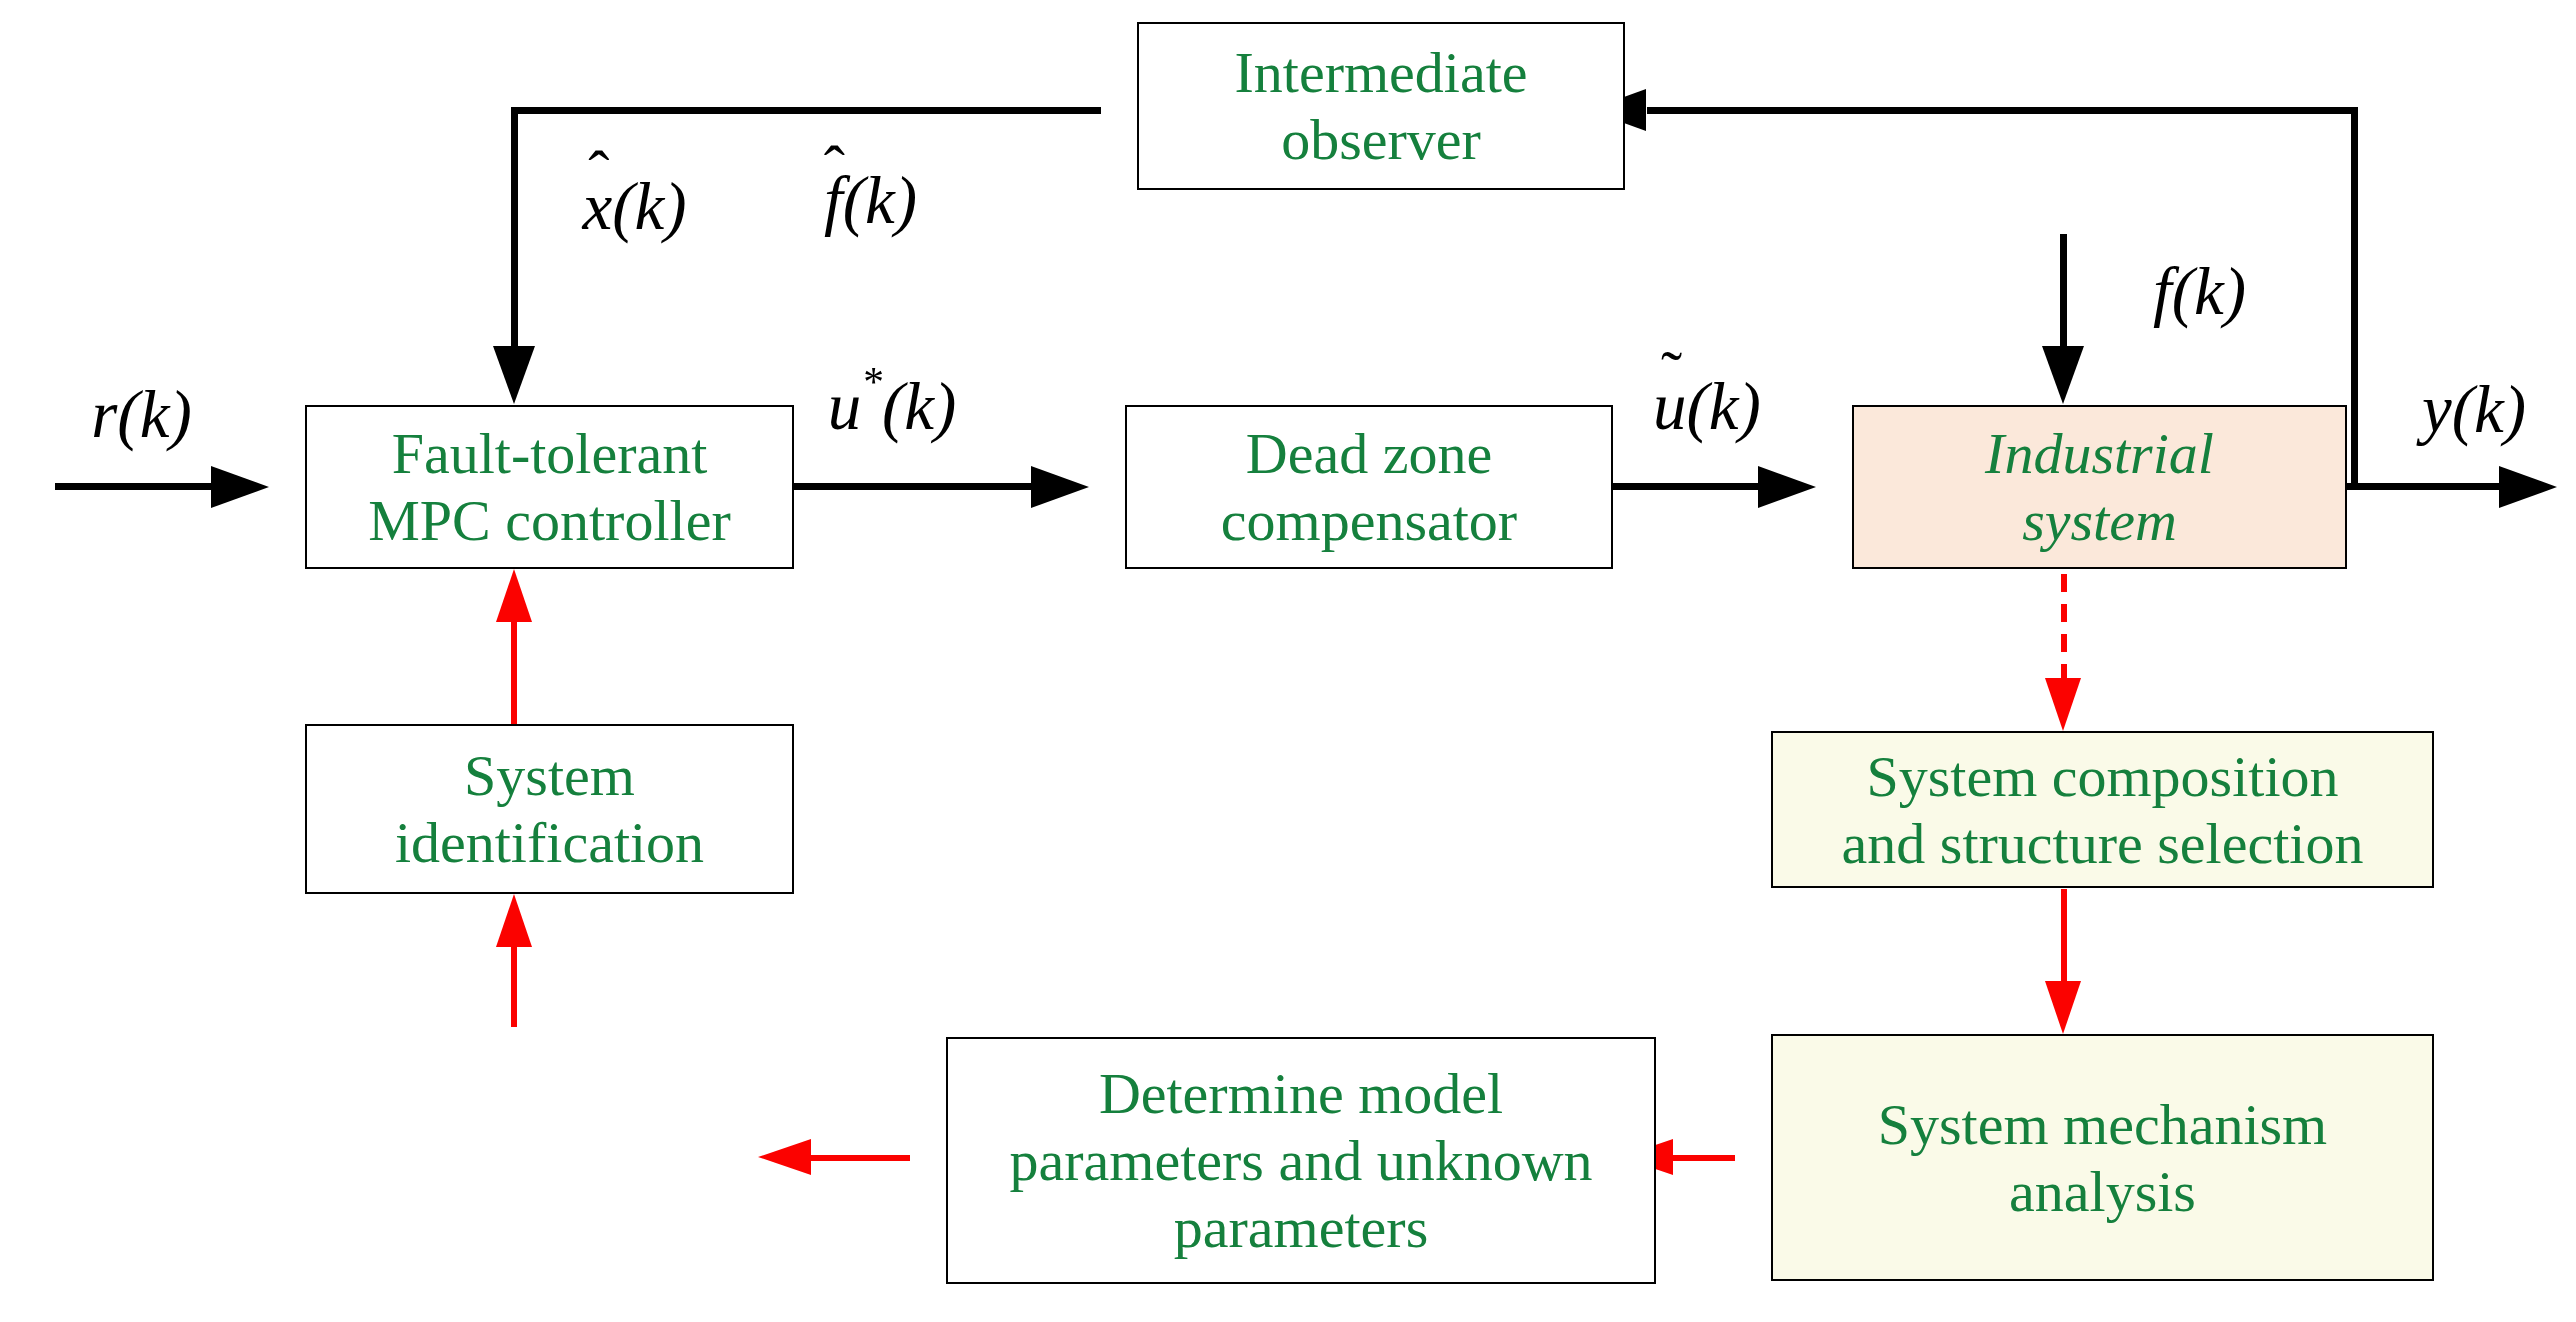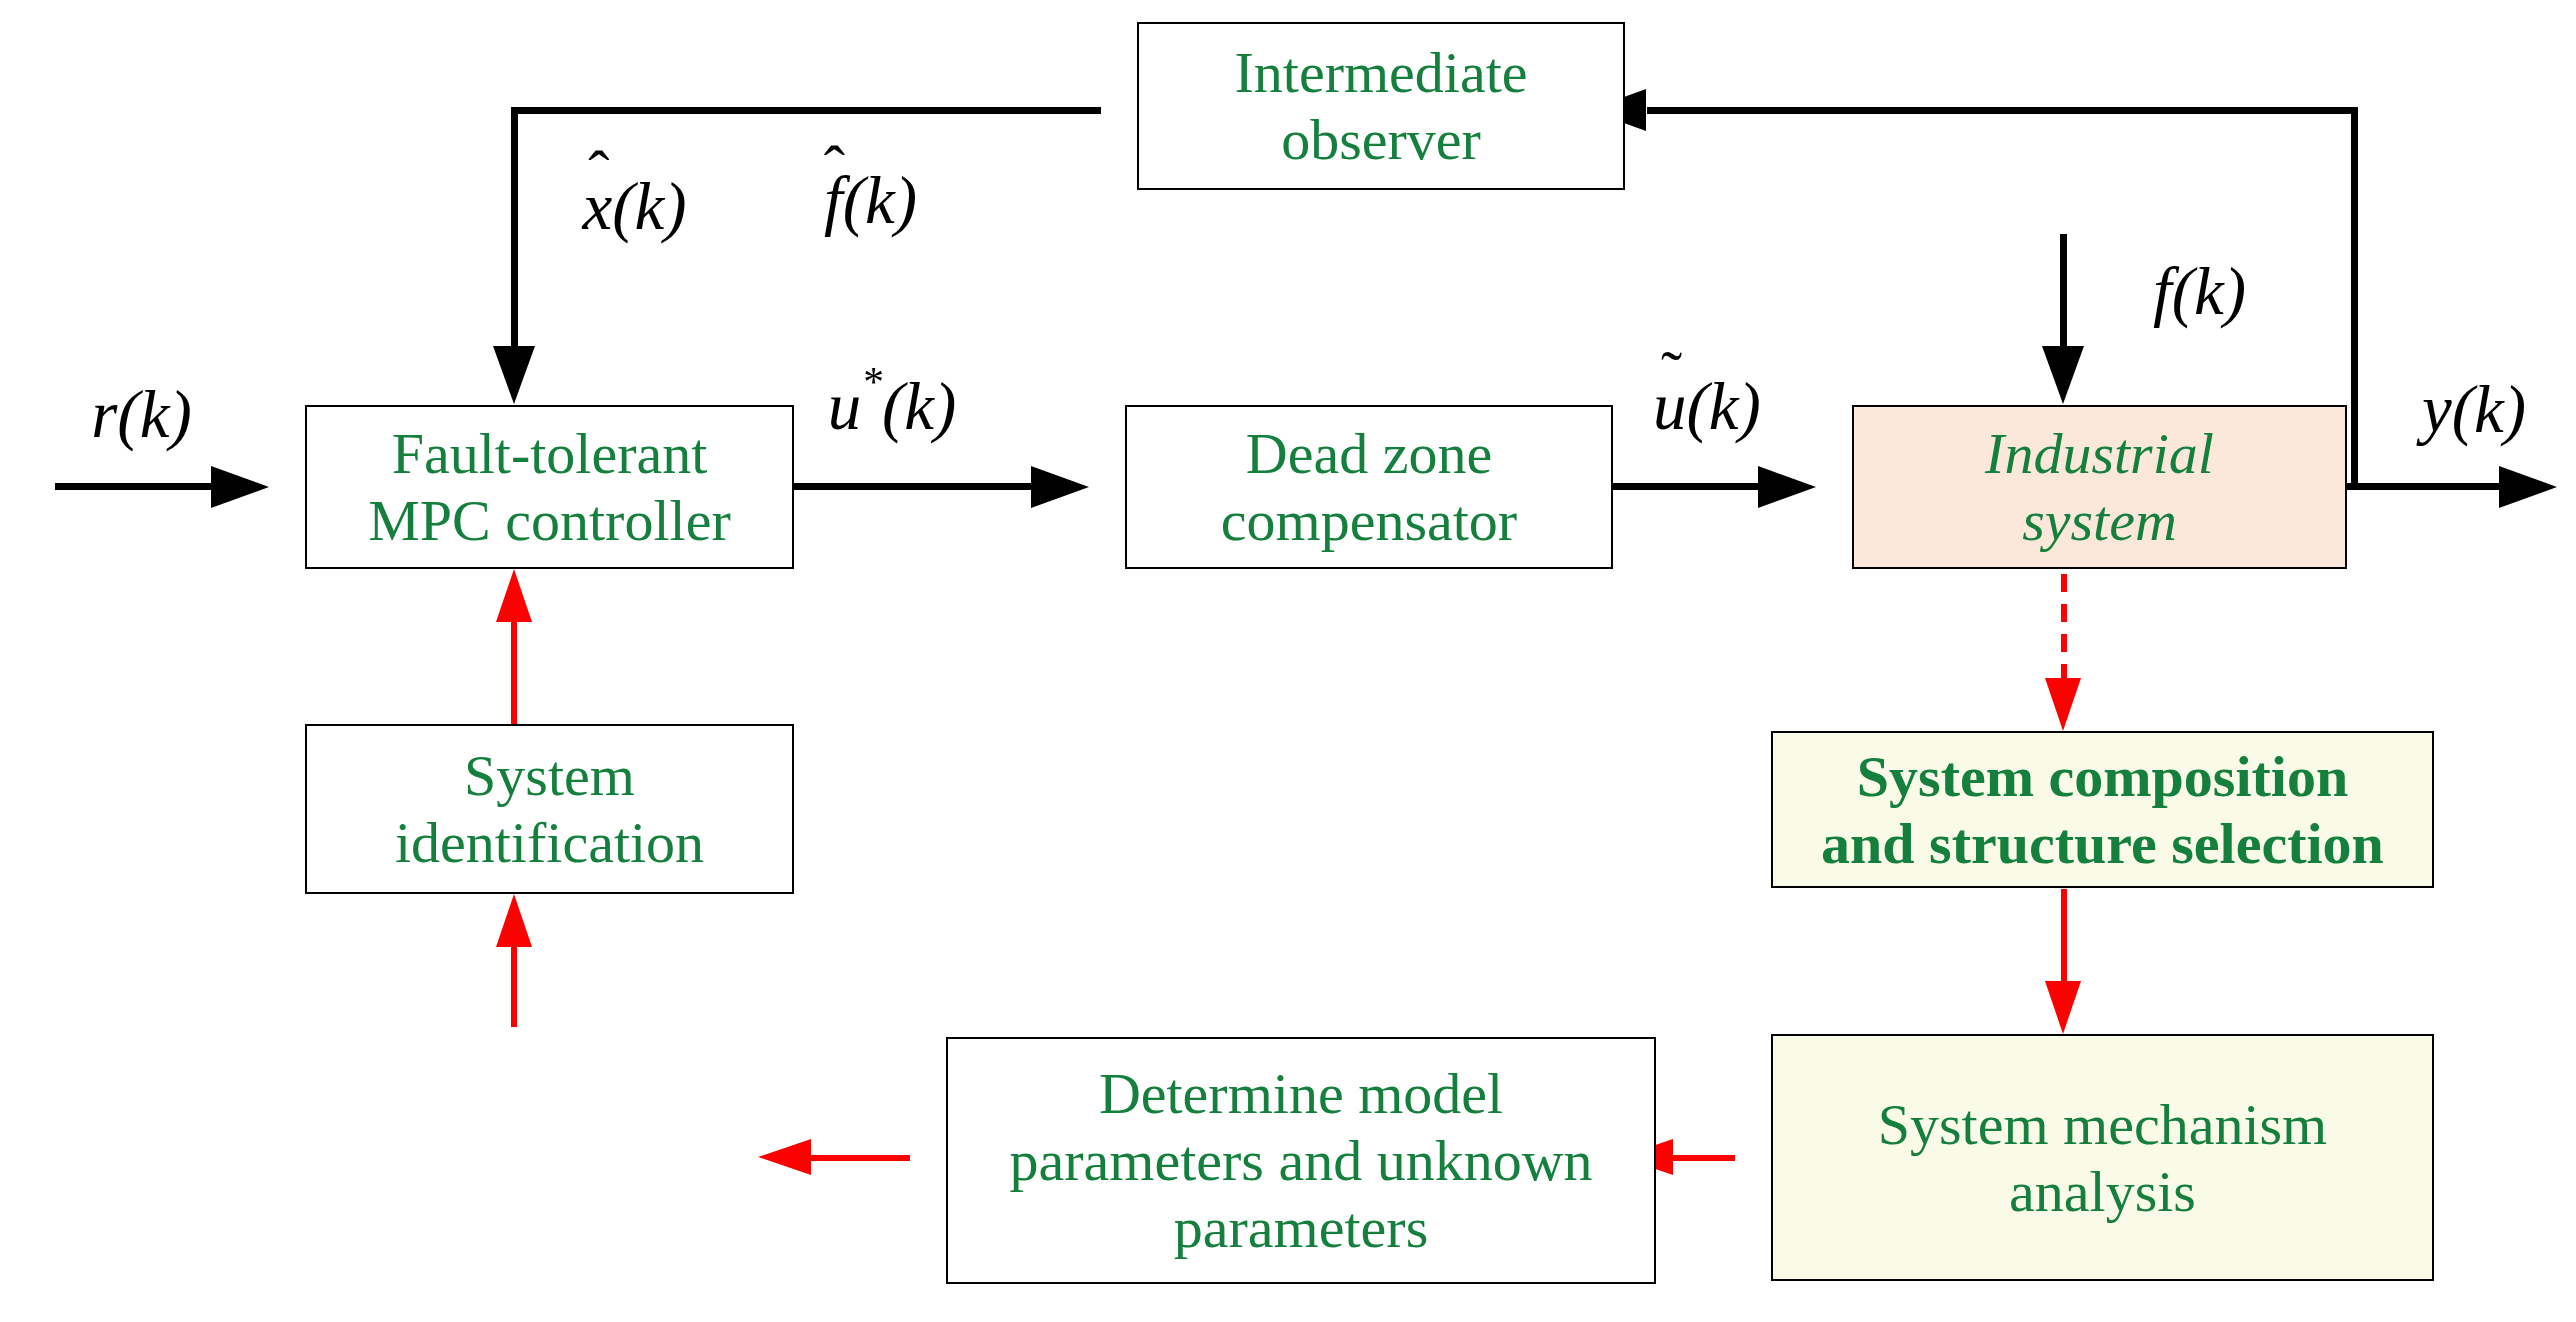--- a/index.html
+++ b/index.html
@@ -128,21 +128,21 @@
   <div class="box" style="left: 1816px; top: 405px; width: 495px; height: 164px; background: rgb(251, 232, 218); font-style: italic;">
     <span>Industrial</span>
     <span>system</span>
   </div>
 
   <div class="box" style="left:269px;top:724px;width:489px;height:170px;">
     <span>System</span>
     <span>identification</span>
   </div>
 
-  <div class="box" style="left: 1735px; top: 731px; width: 663px; height: 157px; background: rgb(250, 250, 232); font-weight: bold;">
+  <div class="box" style="left: 1735px; top: 731px; width: 663px; height: 157px; background: rgb(250, 250, 232);">
     <span>System composition</span>
     <span>and structure selection</span>
   </div>
 
 
   <div class="box" style="left:910px;top:1037px;width:710px;height:247px;text-align:right;">
     <span>Determine model</span>
     <span>parameters and unknown</span>
     <span>parameters</span>
   </div>

